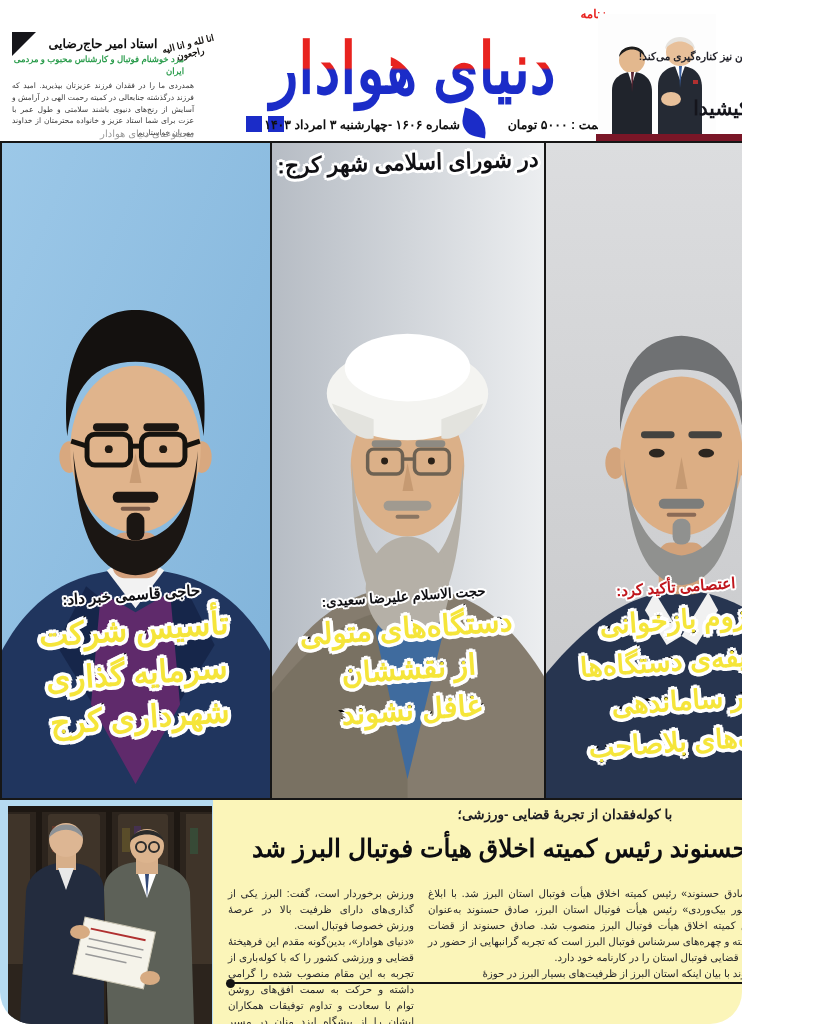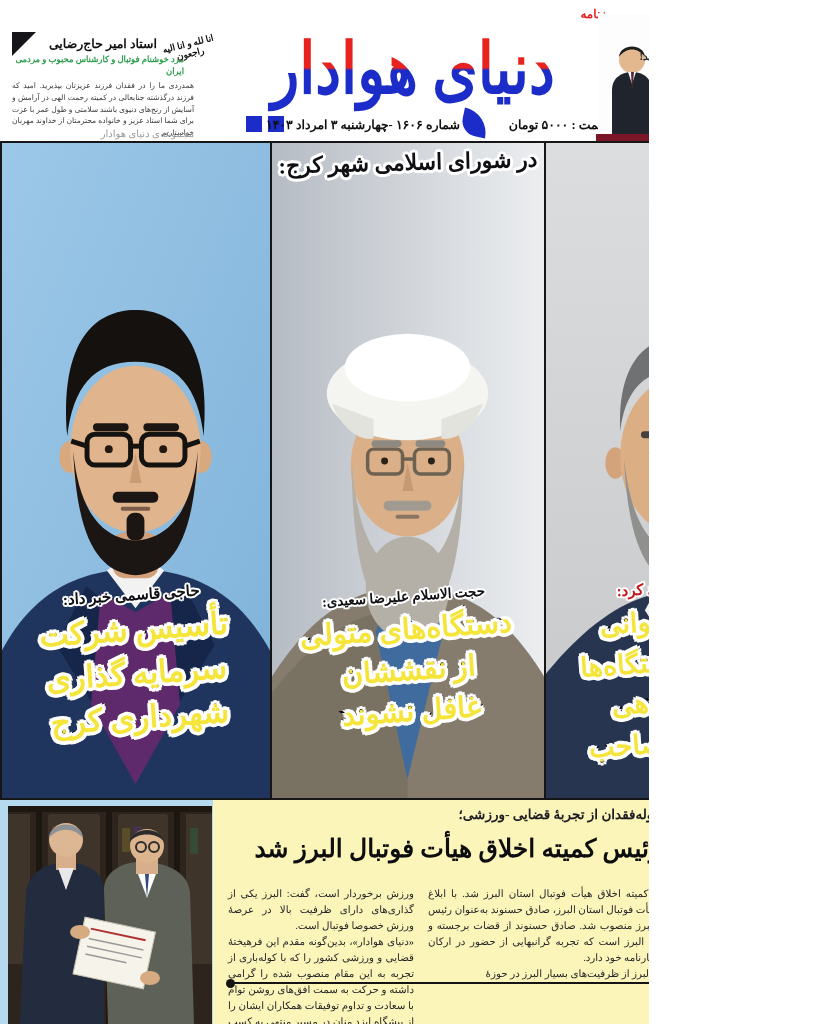--- a/index.html
+++ b/index.html
@@ -1,19 +1,19 @@
 <!DOCTYPE html>
 <html lang="fa"><head>
 <meta charset="utf-8">
 <style>
   * { margin:0; padding:0; box-sizing:border-box; }
   html,body { background:#ffffff; }
   .page {
-    position:relative; width:649px; height:1024px; overflow:hidden;
-    background:#ffffff; font-family:Liberation Serif, serif;
+    position:relative; width:742px; height:1024px; overflow:hidden;
+    background:#ffffff; font-family:Liberation Sans, sans-serif;border-radius:32px;
   }
   .abs { position:absolute; }
   .rtl { direction:rtl; unicode-bidi:isolate; }
 
   
   .obit { left:12px; top:34px; width:182px; height:108px; }
   .obit-fold { left:12px; top:32px; width:0; height:0;
     border-top:24px solid #15151a; border-right:24px solid transparent; }
   .obit-title { left:12px; top:36px; width:182px; text-align:center;
     font-size:12.5px; font-weight:bold; color:#111; }

